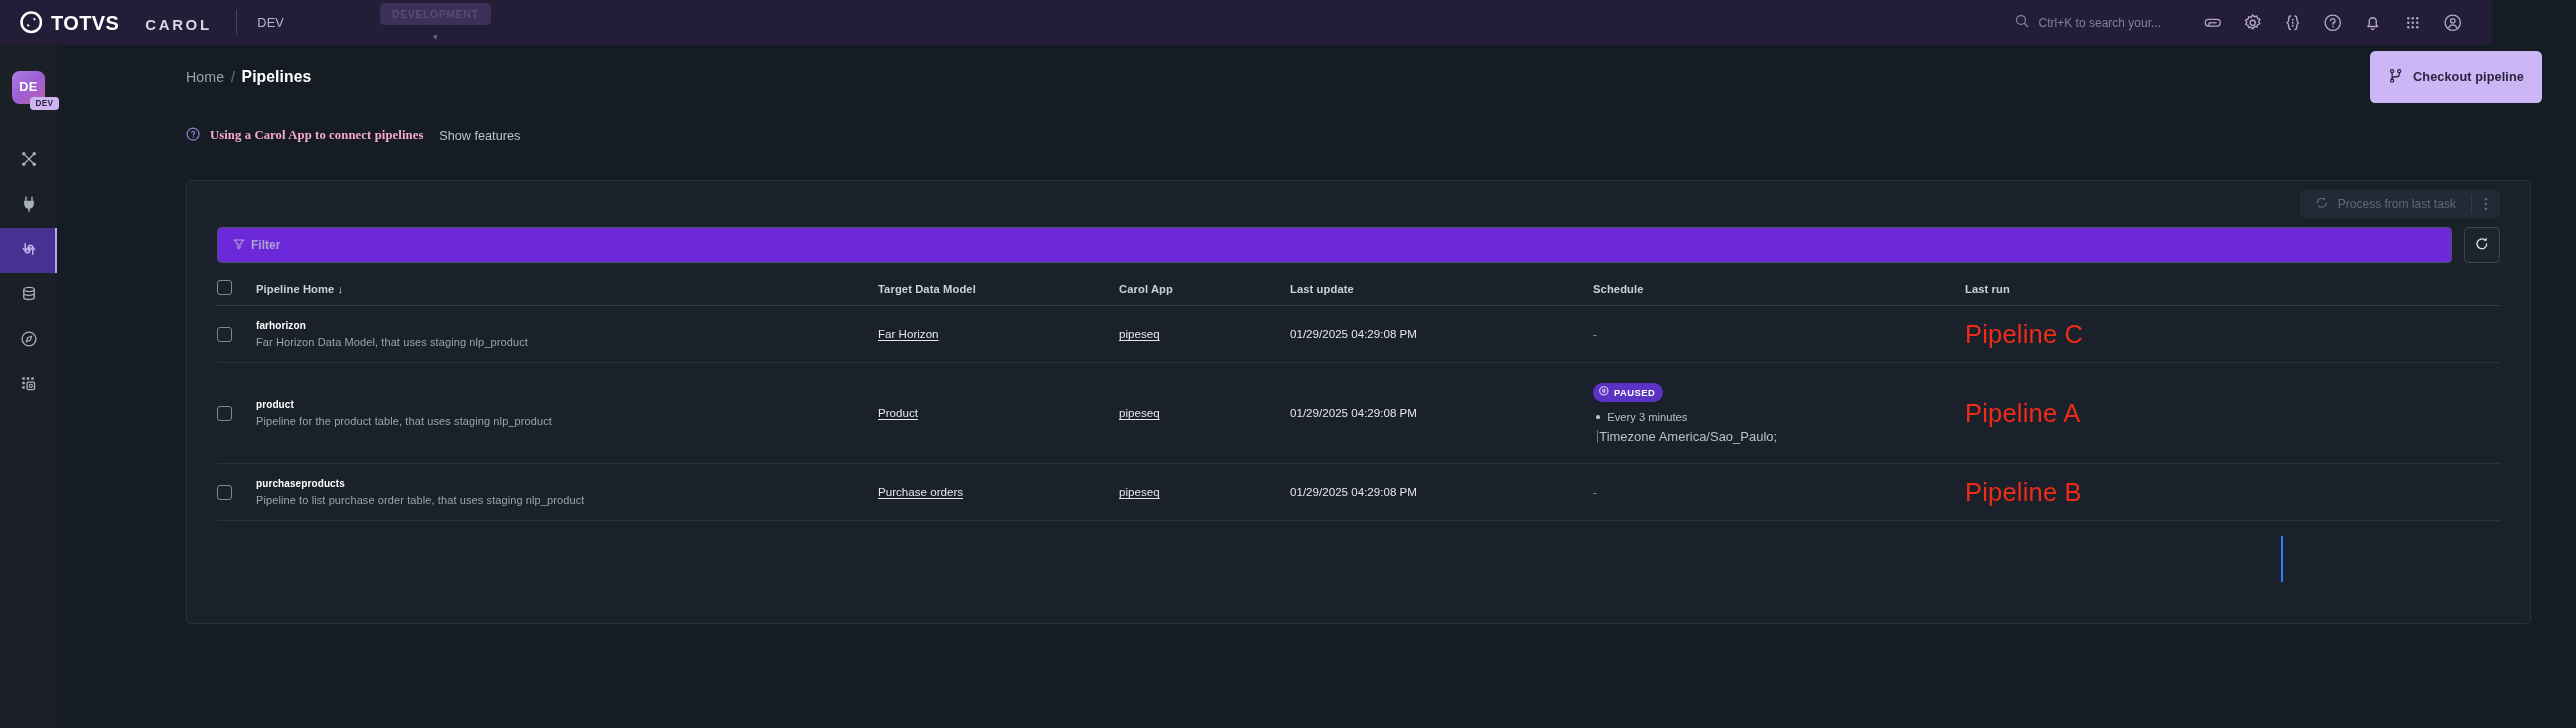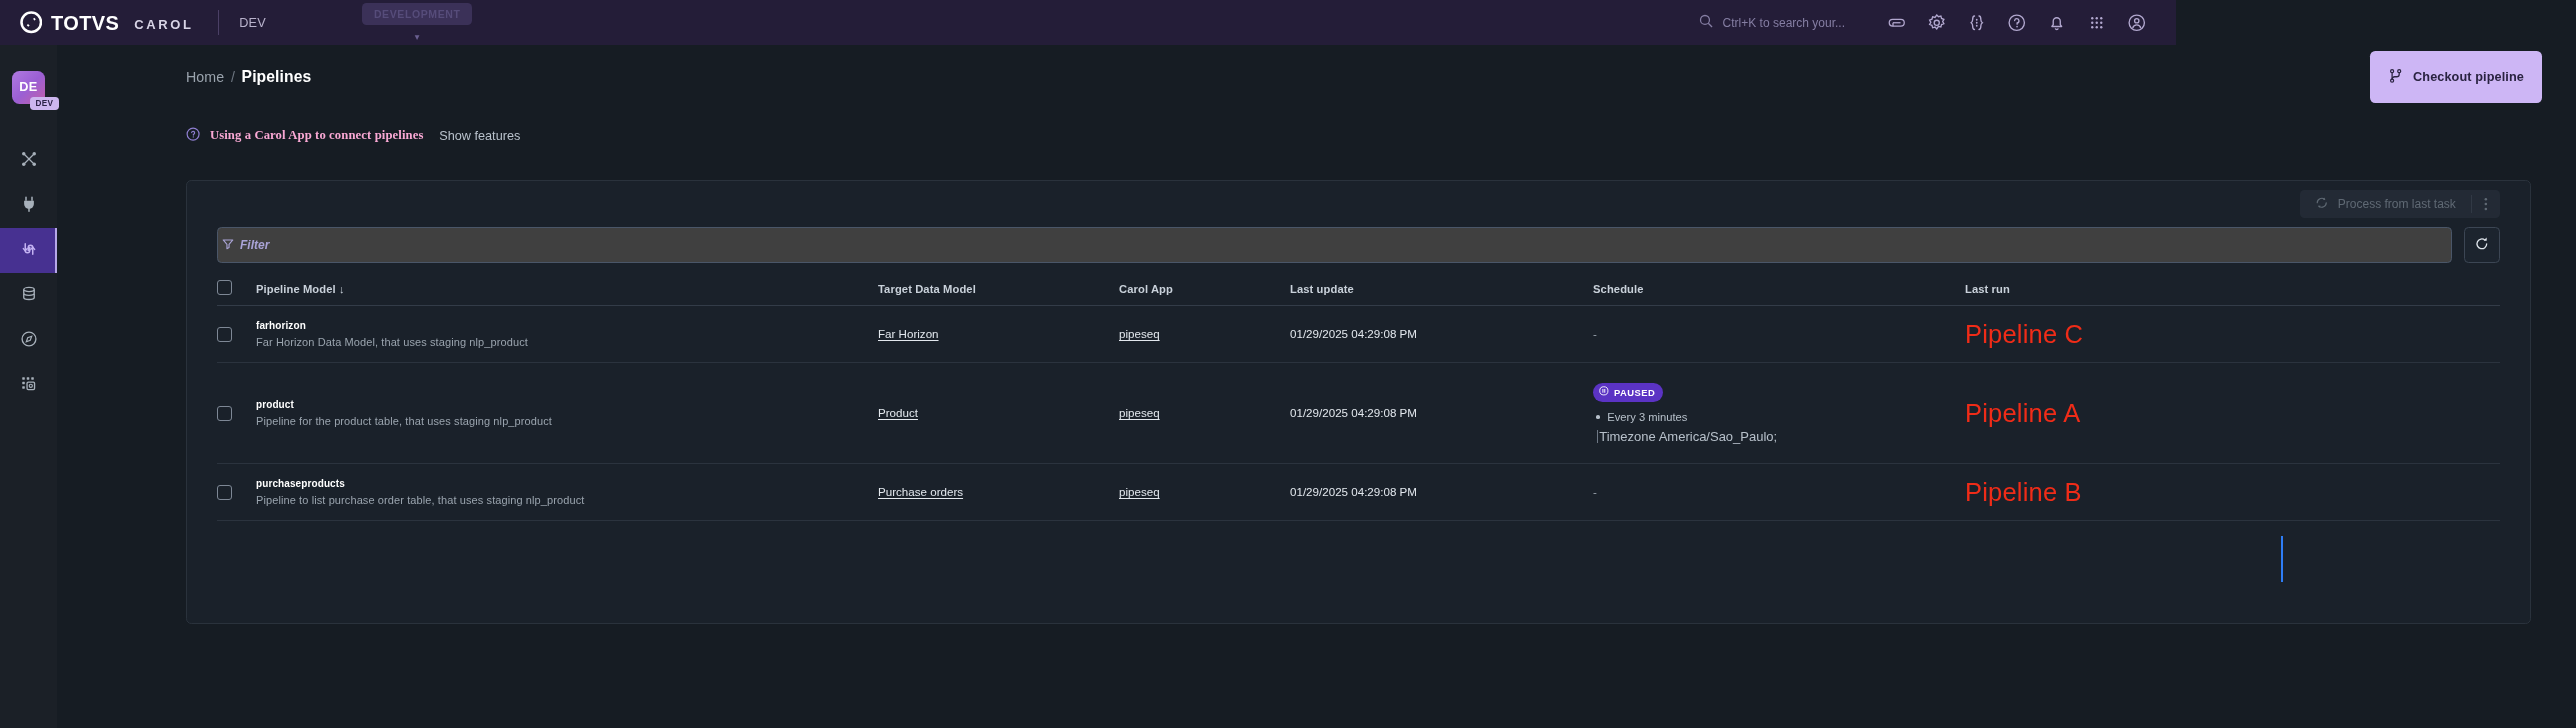--- a/index.html
+++ b/index.html
@@ -5,34 +5,34 @@
   * { box-sizing: border-box; margin: 0; padding: 0; }
   html, body {
     width: 2576px; height: 729px;
     background: #161c23;
     font-family: "Liberation Sans", sans-serif;
     overflow: hidden;
   }
 
   
   .topbar {
-    position: absolute; top: 0; left: 0; width: 2176px; height: 45px;
+    position: absolute; top: 0; left: 0; width: 2492px; height: 45px;
     background: #241d38;
     display: flex; align-items: center;
     z-index: 30;
   }
   .brand { display: flex; align-items: center; margin-left: 19.5px; gap: 9px; }
   .brand-mark { width: 22.5px; height: 22.5px; }
   .brand-totvs {
     color: #ffffff; font-size: 20px; font-weight: bold; letter-spacing: 0.4px;
     line-height: 1;
   }
   .brand-carol {
-    color: #d8d4e6; font-size: 13px; font-weight: bold; letter-spacing: 2.6px;
-    line-height: 1; margin-left: 6px; margin-top: 3px;
+    color: #d8d4e6; font-size: 15px; font-weight: bold; letter-spacing: 2.6px;
+    line-height: 1; margin-left: 17px; margin-top: 3px;
   }
   .topbar-divider {
     width: 0.7px; height: 25.5px; background: #4b4066; margin-left: 24px;
   }
   .env-name {
     color: #b9b3cc; font-size: 12.7px; margin-left: 21px; letter-spacing: 0.2px;
   }
   .env-chip-wrap { display: flex; align-items: center; margin-left: 96px; gap: 7.5px; flex-direction: column; }
   .env-chip {
     background: #3b3158; color: #564c7a; font-size: 10.5px; font-weight: 600;
@@ -121,21 +121,21 @@
   }
   .proc-sep { width: 0.7px; background: #39424e; margin: 5.2px 0; }
   .proc-kebab {
     width: 28.5px; height: 28.5px; display: flex; align-items: center; justify-content: center;
     color: #77818d; font-size: 14.2px; letter-spacing: 0;
   }
 
   .filter-row { display: flex; align-items: center; gap: 12px; padding: 0 30px 0 30px; }
   .filter-field {
     flex: 1; height: 36px; border: 0.7px solid #4a5668; border-radius: 4.5px;
-    background: #404040; display: flex; align-items: center; padding-left: 4px; gap: 6px; font-style: italic;
+    background: #6d28d9; display: flex; align-items: center; padding-left: 15px; gap: 6px;
   }
   .filter-label { color: #a9a3d6; font-size: 12px; font-weight: bold; }
   .refresh-btn {
     width: 36px; height: 36px; border: 0.7px solid #3c4654; border-radius: 4.5px;
     background: #1c242e; display: flex; align-items: center; justify-content: center;
     cursor: pointer;
   }
 
   
   table.ptable { width: calc(100% - 60px); margin: 16.5px 30px 0 30px; border-collapse: collapse; table-layout: fixed; }
@@ -461,21 +461,21 @@
         <col class="col-upd">
           <col class="col-sched">
           <col class="col-run">
       </colgroup>
       <thead>
         <tr>
           <th>
             <span class="chk"></span>
           </th>
           <th>
-            <span>Pipeline Model</span>
+            <span>Pipeline Home</span>
             <span>↓</span>
           </th>
           <th>Target Data Model</th>
           <th>Carol App</th>
           <th>Last update</th>
           <th>Schedule</th>
           <th>Last run</th>
         </tr>
       </thead>
       <tbody>

